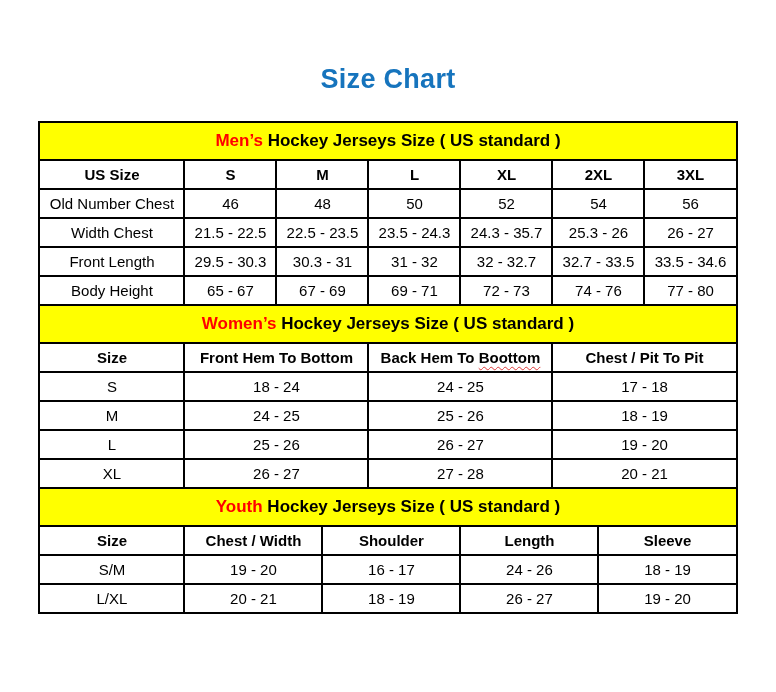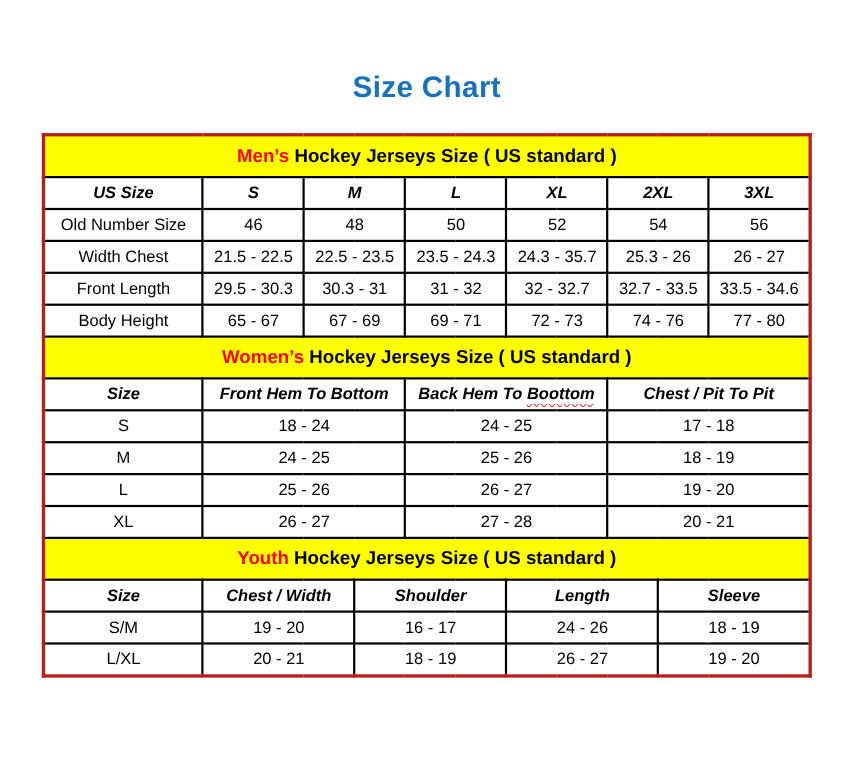--- a/index.html
+++ b/index.html
@@ -21,21 +21,21 @@
     line-height: 31px;
     font-weight: bold;
     color: var(--title-color, #1674bd);
     letter-spacing: 0.3px;
   }
   table.chart {
     width: 697px;
     margin: 26px auto 13px auto;
     border-collapse: collapse;
     table-layout: fixed;
-    border: 3px solid #b91c1c;
+    border: 1px solid #b91c1c;
   }
   table.chart td {
     border: 2px solid #000000;
     text-align: center;
     vertical-align: middle;
     font-size: 15px;
     padding: 0;
     overflow: hidden;
     white-space: nowrap;
   }
@@ -44,21 +44,20 @@
     height: 36px;
     font-size: 17px;
     font-weight: bold;
   }
   .band-highlight {
     color: var(--band-hl, #ff0000);
   }
   tr.head-row td {
     font-weight: bold;
     height: 27px;
-    font-style: italic;
   }
   tr.data-row td {
     height: 27px;
     font-weight: normal;
   }
   td.lab-bold {
     font-weight: bold;
   }
   .misspell {
     text-decoration-line: underline;
@@ -96,21 +95,21 @@
         <tr class="head-row">
           <td>US Size</td>
           <td colspan="2">S</td>
           <td colspan="2">M</td>
           <td colspan="2">L</td>
           <td colspan="2">XL</td>
           <td colspan="2">2XL</td>
           <td colspan="2">3XL</td>
         </tr>
         <tr class="data-row">
-          <td>Old Number Size</td>
+          <td>Old Number Chest</td>
           <td colspan="2">46</td>
           <td colspan="2">48</td>
           <td colspan="2">50</td>
           <td colspan="2">52</td>
           <td colspan="2">54</td>
           <td colspan="2">56</td>
         </tr>
         <tr class="data-row">
           <td>Width Chest</td>
           <td colspan="2">21.5 - 22.5</td>

